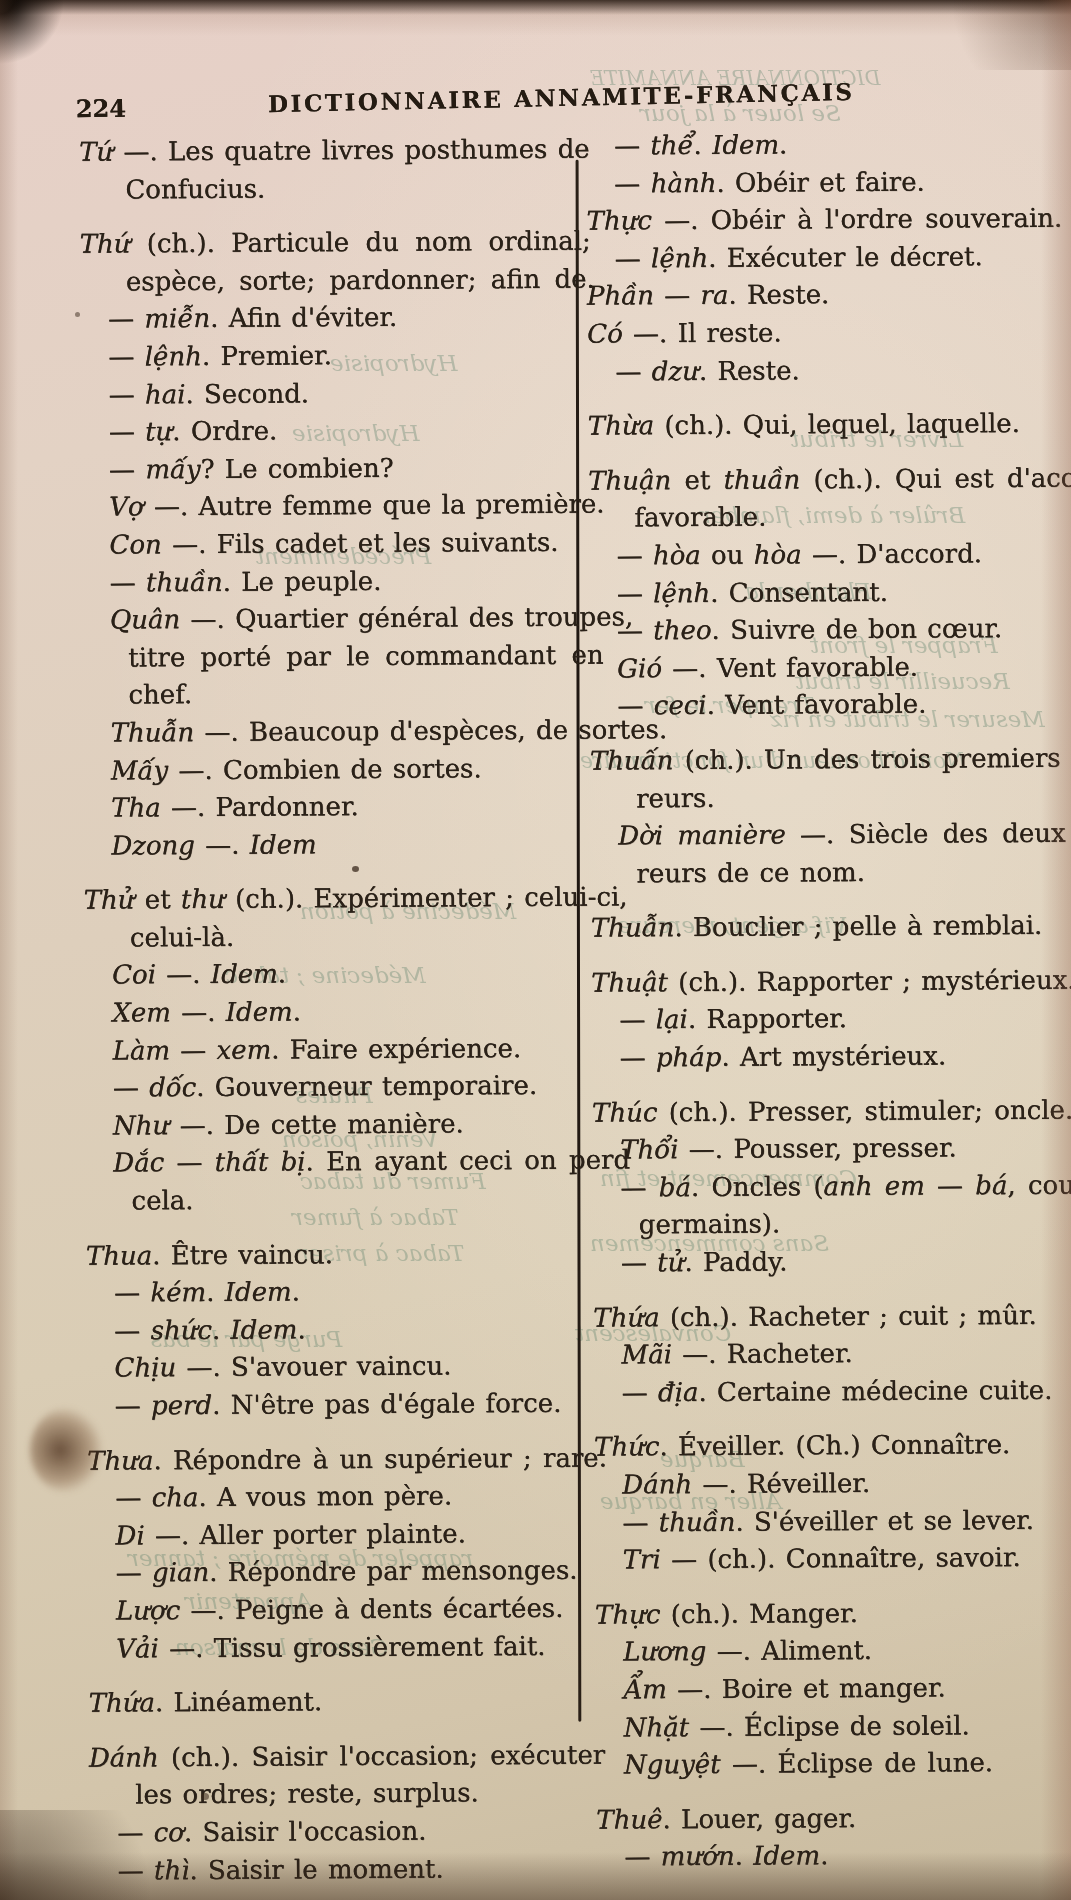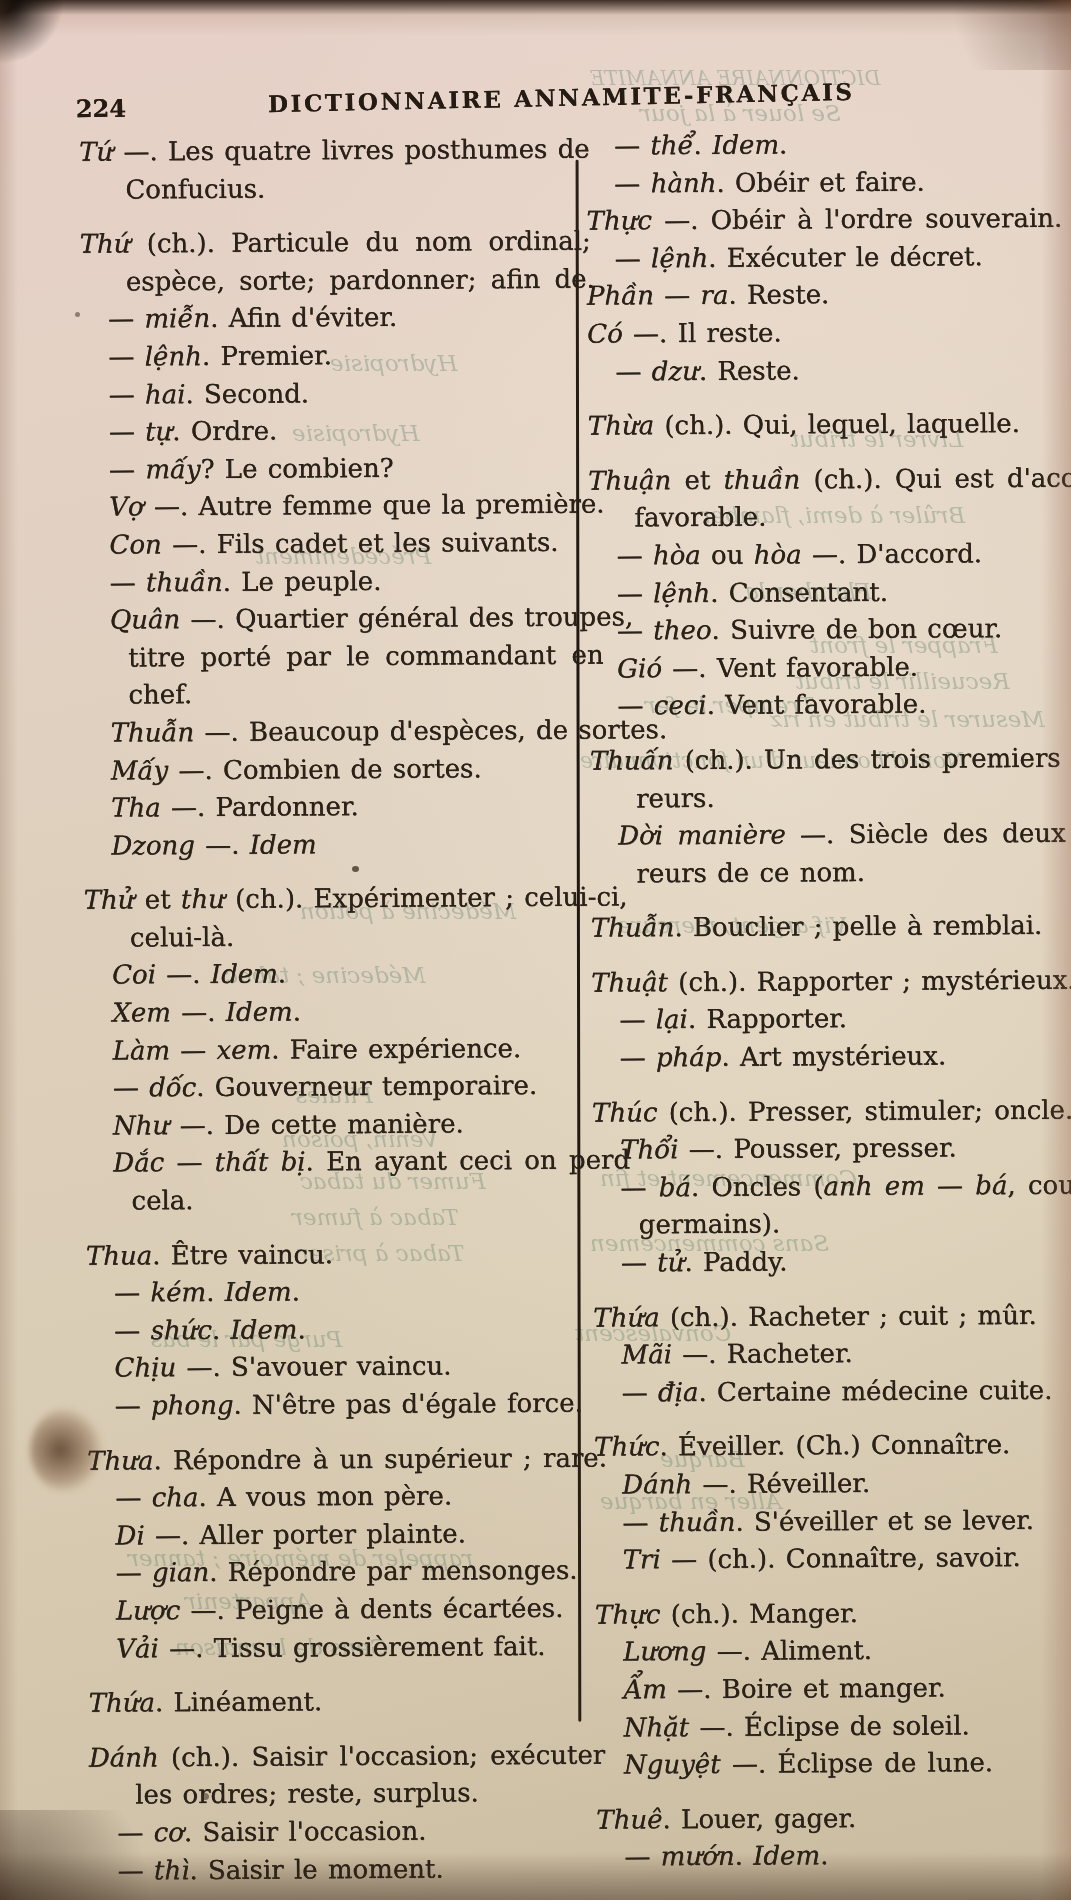--- a/index.html
+++ b/index.html
@@ -141,21 +141,21 @@
           <div class="line sub"><span class="r">— </span><span class="i">dốc</span><span class="r">. Gouverneur temporaire.</span></div>
           <div class="line sub"><span class="i">Như</span><span class="r"> —. De cette manière.</span></div>
           <div class="line sub" style="word-spacing: 4px;"><span class="i">Dắc</span><span class="r"> — </span><span class="i">thất bị</span><span class="r">. En ayant ceci on perd</span></div>
           <div class="line cont"><span class="r">cela.</span></div>
         </div>
         <div class="entry">
           <div class="line head"><span class="i">Thua</span><span class="r">. Être vaincu.</span></div>
           <div class="line sub"><span class="r">— </span><span class="i">kém</span><span class="r">. </span><span class="i">Idem</span><span class="r">.</span></div>
           <div class="line sub"><span class="r">— </span><span class="i">shức</span><span class="r">. </span><span class="i">Idem</span><span class="r">.</span></div>
           <div class="line sub"><span class="i">Chịu</span><span class="r"> —. S'avouer vaincu.</span></div>
-          <div class="line sub"><span class="r">— </span><span class="i">phong</span><span class="r">. N'être pas d'égale force.</span></div>
+          <div class="line sub"><span class="r">— </span><span class="i">perd</span><span class="r">. N'être pas d'égale force.</span></div>
         </div>
         <div class="entry">
           <div class="line head" style="word-spacing: 3px;"><span class="i">Thưa</span><span class="r">. Répondre à un supérieur ; rare.</span></div>
           <div class="line sub"><span class="r">— </span><span class="i">cha</span><span class="r">. A vous mon père.</span></div>
           <div class="line sub"><span class="i">Di</span><span class="r"> —. Aller porter plainte.</span></div>
           <div class="line sub"><span class="r">— </span><span class="i">gian</span><span class="r">. Répondre par mensonges.</span></div>
           <div class="line sub"><span class="i">Lược</span><span class="r"> —. Peigne à dents écartées.</span></div>
           <div class="line sub"><span class="i">Vải</span><span class="r"> —. Tissu grossièrement fait.</span></div>
         </div>
         <div class="entry">

